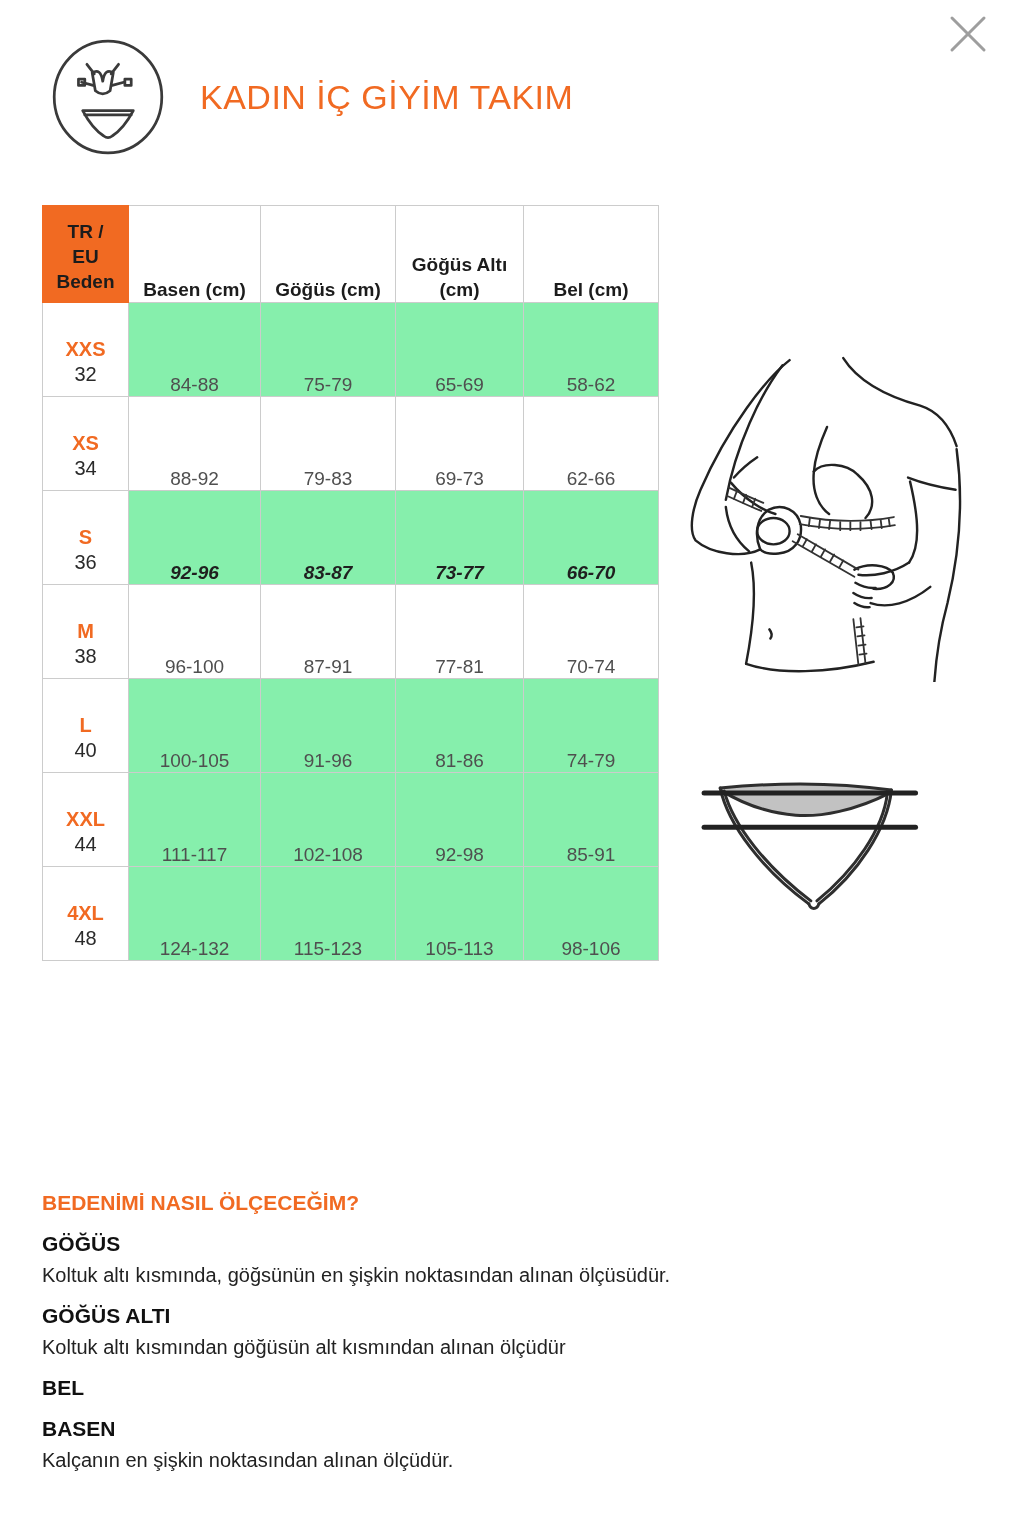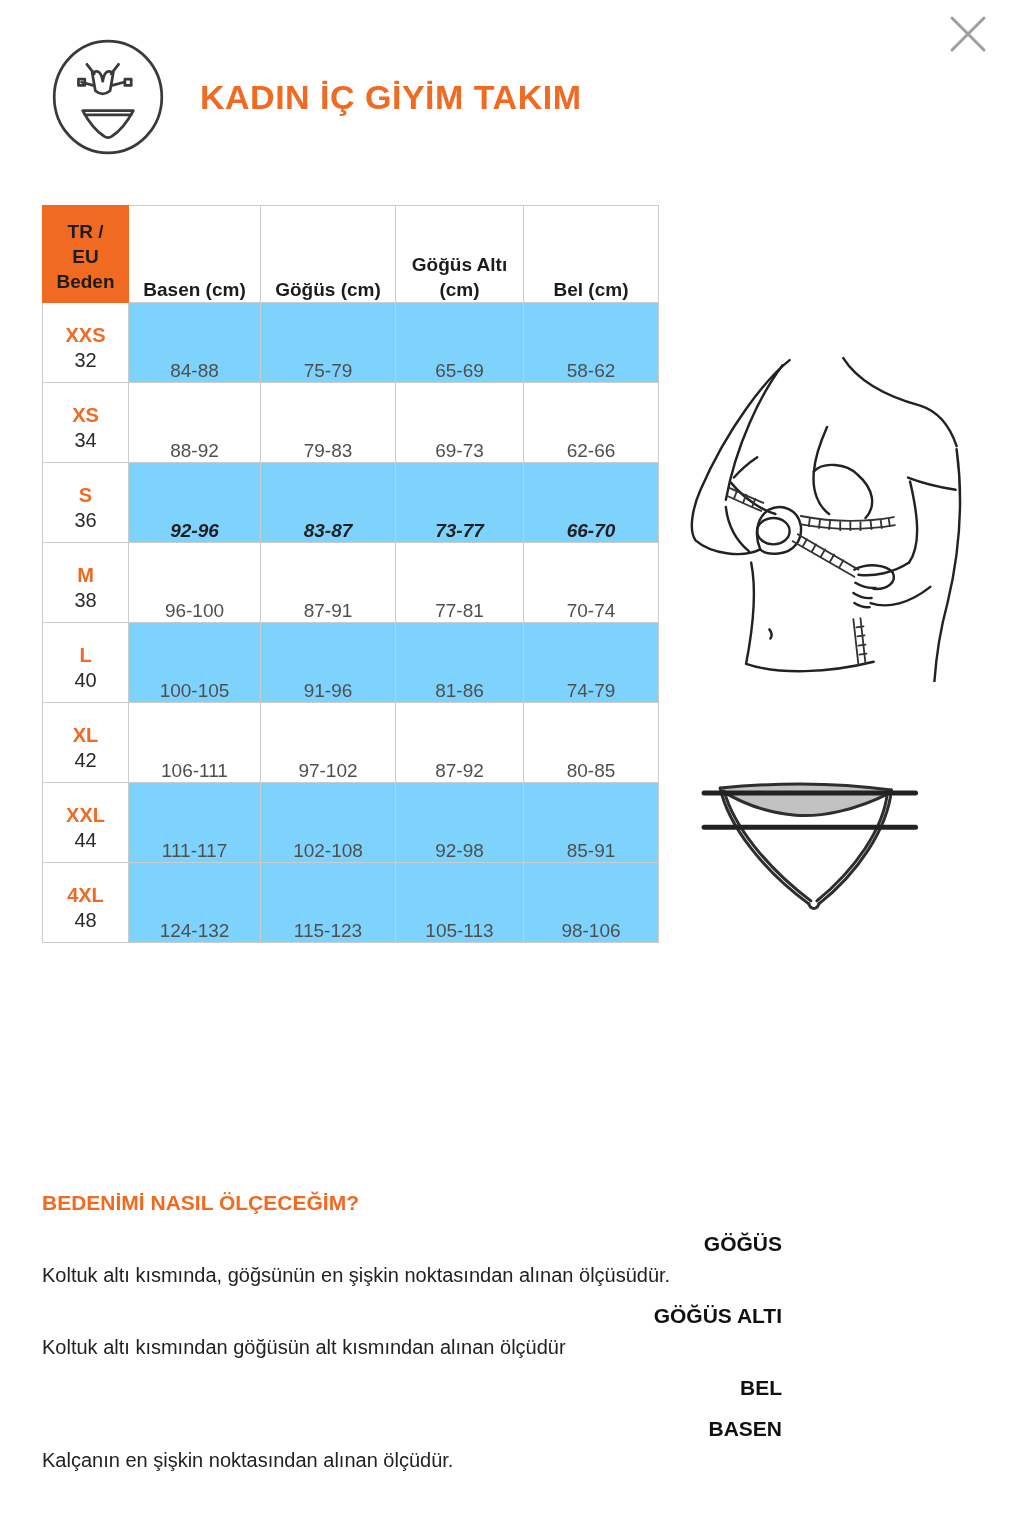--- a/index.html
+++ b/index.html
@@ -4,21 +4,21 @@
 <style>
   html,body{margin:0;padding:0;background:#ffffff;}
   .page{
     position:relative;width:1024px;height:1536px;background:#ffffff;
     font-family:"Liberation Sans","DejaVu Sans",sans-serif;overflow:hidden;
     -webkit-font-smoothing:antialiased;
   }
   
   .hdr-icon{position:absolute;left:50px;top:38px;width:116px;height:118px;}
   .page-title{
-    position:absolute;left:200px;top:78px;font-size:34px;font-weight:bold;
+    position:absolute;left:200px;top:78px;font-size:34px;font-weight:normal;
     color:#f16a22;letter-spacing:.5px;
   }
   .close-btn{position:absolute;left:942px;top:10px;width:52px;height:52px;cursor:pointer;}
   
   table.size-table{
     position:absolute;left:42px;top:205px;width:616px;border-collapse:collapse;
     table-layout:fixed;
   }
   .size-table col.c0{width:86px;}
   .size-table col.c1{width:132px;}
@@ -27,34 +27,34 @@
   .size-table col.c4{width:135px;}
   .size-table th,.size-table td{
     border:1px solid #cccccc;text-align:center;vertical-align:bottom;
     padding:0 4px 0 4px;background:#ffffff;
   }
   .size-table thead th{height:88px;font-size:19px;font-weight:bold;color:#1c1c1c;line-height:25px;}
   th.corner-cell{
     background:#f16a22;color:#ffffff;font-size:19px;font-weight:bold;
     line-height:23px;padding-bottom:8px;border-color:#f16a22;
   }
-  .size-table tbody tr{height:80px;}
+  .size-table tbody tr{height:94px;}
   td.size-cell{background:#ffffff;padding-bottom:9px;}
   .size-code{color:#f16a22;font-weight:bold;font-size:20px;line-height:24px;}
   .size-eu{color:#2a2a2a;font-size:20px;line-height:26px;}
   td.value{font-size:19px;color:#4f4f4f;}
-  tr.shaded td.value{background:#7dd3fc;}
+  tr.shaded td.value{background:#86efac;}
   tr.highlight td.value{font-weight:bold;color:#1f1f1f;font-style:italic;}
   
   .torso-illu{position:absolute;left:655px;top:348px;width:334px;height:334px;}
   .panty-illu{position:absolute;left:690px;top:762px;width:292px;height:178px;}
   
   .guide{position:absolute;left:42px;top:1182px;width:740px;}
   .guide-title{color:#f16a22;font-weight:bold;font-size:21px;line-height:26px;margin:8px 0 13px 0;}
-  .guide-term{font-weight:bold;font-size:21px;color:#111111;line-height:26px;margin:15px 0 5px 0;text-align:right;}
+  .guide-term{font-weight:bold;font-size:21px;color:#111111;line-height:26px;margin:15px 0 5px 0;}
   .guide-desc{font-size:20px;color:#222222;line-height:26px;margin:0 0 5px 0;}
 </style>
 </head>
 <body>
 
 <div class="page">
 
   <div class="hdr-icon">
     <svg viewBox="0 0 110 110" width="116" height="118">
       <g fill="none" stroke="#3a3a3a" stroke-width="2.6" stroke-linecap="round" stroke-linejoin="round">
@@ -147,30 +147,20 @@
       <tr class="shaded">
         <td class="size-cell">
             <div class="size-code">L</div>
             <div class="size-eu">40</div>
           </td>
         <td class="value">100-105</td>
         <td class="value">91-96</td>
         <td class="value">81-86</td>
         <td class="value">74-79</td>
       </tr>
-      <tr>
-        <td class="size-cell">
-            <div class="size-code">XL</div>
-            <div class="size-eu">42</div>
-          </td>
-        <td class="value">106-111</td>
-        <td class="value">97-102</td>
-        <td class="value">87-92</td>
-        <td class="value">80-85</td>
-      </tr>
       <tr class="shaded">
         <td class="size-cell">
             <div class="size-code">XXL</div>
             <div class="size-eu">44</div>
           </td>
         <td class="value">111-117</td>
         <td class="value">102-108</td>
         <td class="value">92-98</td>
         <td class="value">85-91</td>
       </tr>

